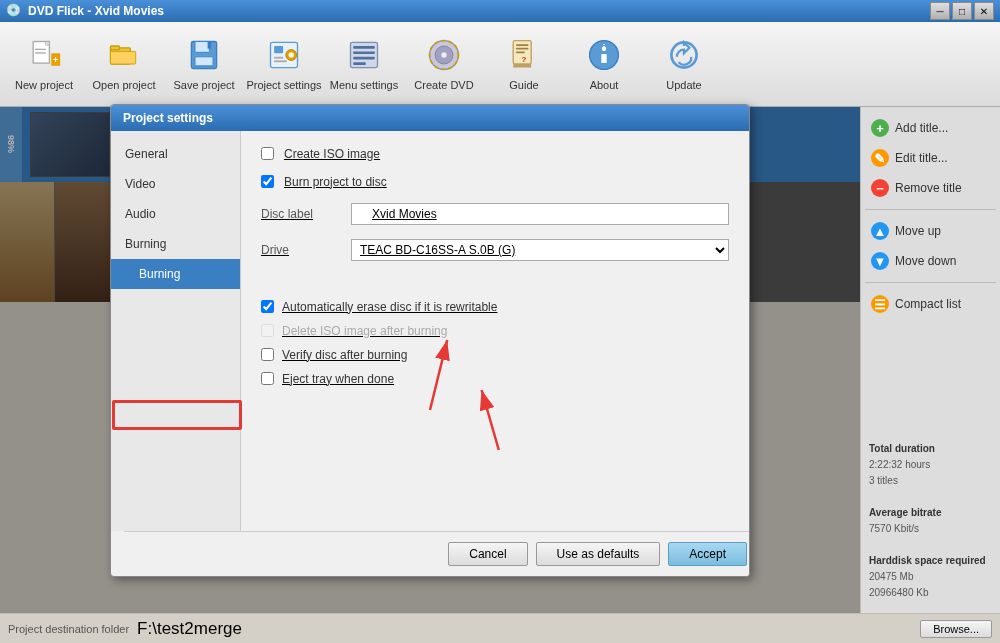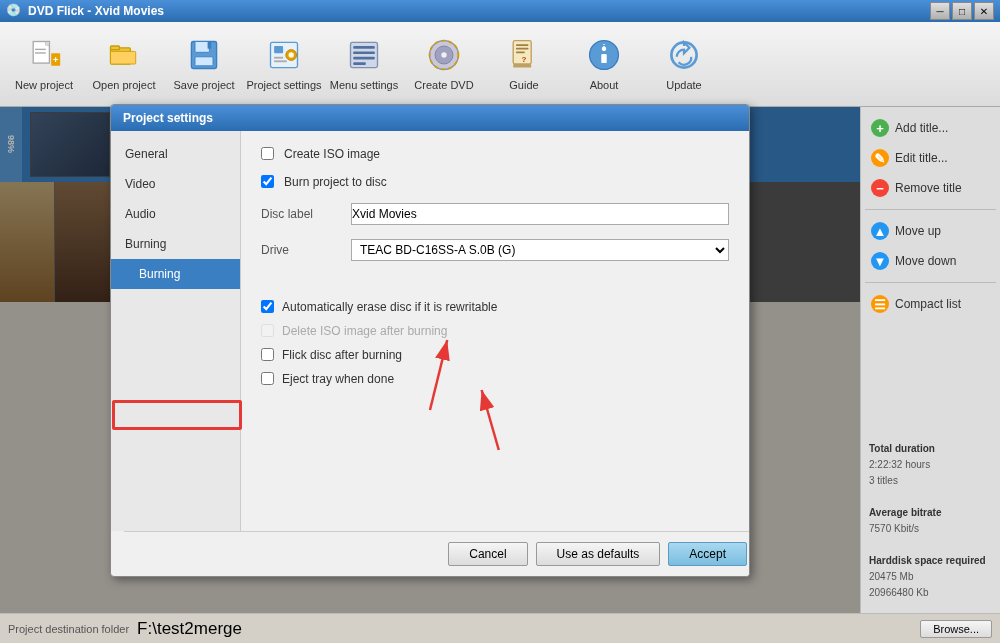--- a/index.html
+++ b/index.html
@@ -195,38 +195,39 @@
     .nav-item.active {
       background: #3a7fc1; color: white; padding-left: 28px;
     }
     .dialog-content {
       flex: 1;
       padding: 16px 20px;
       display: flex;
       flex-direction: column;
       gap: 14px;
       overflow-y: auto;
+      text-decoration: underline;
     }
 
     .form-row {
       display: flex;
       align-items: center;
       gap: 10px;
     }
     .form-row label { font-size: 12px; color: #333; cursor: pointer; }
     .form-row input[type="checkbox"] { cursor: pointer; }
 
     .field-row {
       display: flex;
       align-items: center;
       gap: 10px;
     }
     .field-label { width: 80px; font-size: 12px; color: #555; }
     .field-input {
-      flex: 1; height: 22px; border: 1px solid #aaa; padding: 0 0; font-size: 12px;
+      flex: 1; height: 22px; border: 1px solid #aaa; padding: 0 20px; font-size: 12px;
       background: white;
     }
     .field-select {
       flex: 1; height: 22px; border: 1px solid #aaa; padding: 0 4px; font-size: 12px;
       background: white; appearance: auto;
     }
     .speed-select {
       width: 70px; height: 22px; border: 1px solid #aaa; padding: 0 4px; font-size: 12px;
       background: white;
     }
@@ -480,21 +481,21 @@
               <div class="check-row">
                 <input type="checkbox" id="auto-erase" checked="" style="">
                 <label for="auto-erase">Automatically erase disc if it is rewritable</label>
               </div>
               <div class="check-row disabled">
                 <input type="checkbox" id="delete-iso" disabled="" style="">
                 <label for="delete-iso">Delete ISO image after burning</label>
               </div>
               <div class="check-row">
                 <input type="checkbox" id="verify-disc" style="">
-                <label for="verify-disc">Flick disc after burning</label>
+                <label for="verify-disc">Verify disc after burning</label>
               </div>
               <div class="check-row">
                 <input type="checkbox" id="eject-tray" style="">
                 <label for="eject-tray">Eject tray when done</label>
               </div>
             </div>
 
           </div>
         </div>
 

